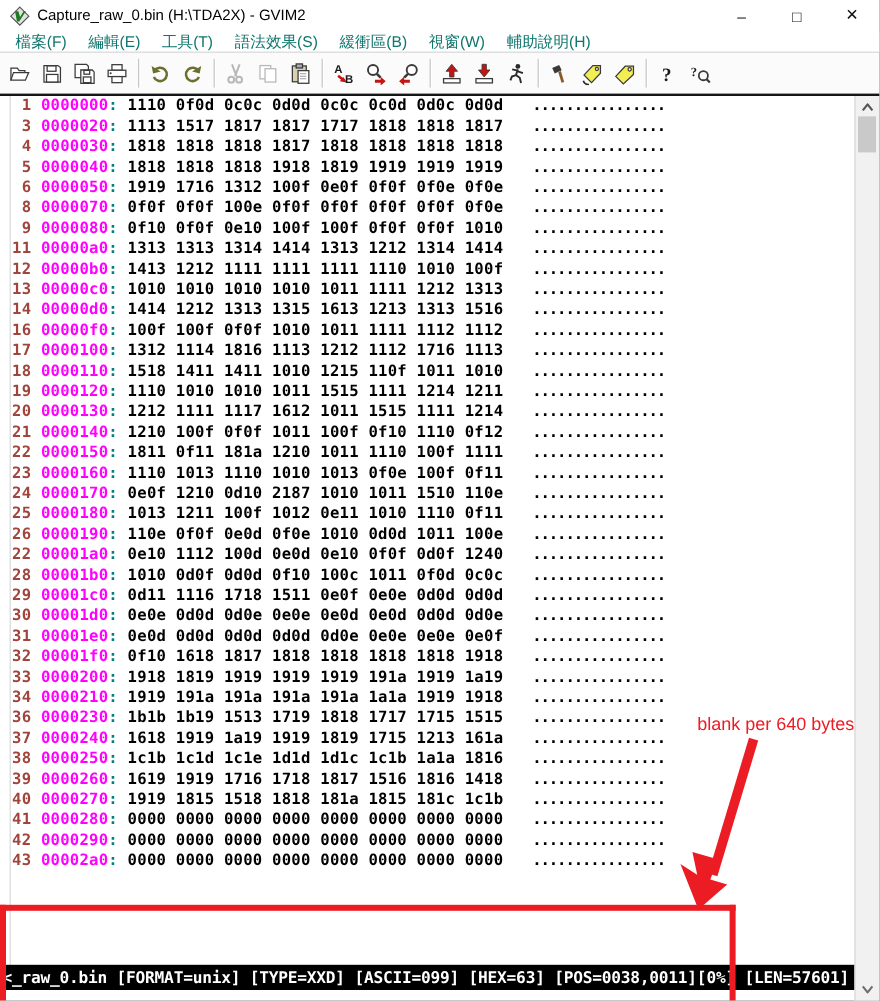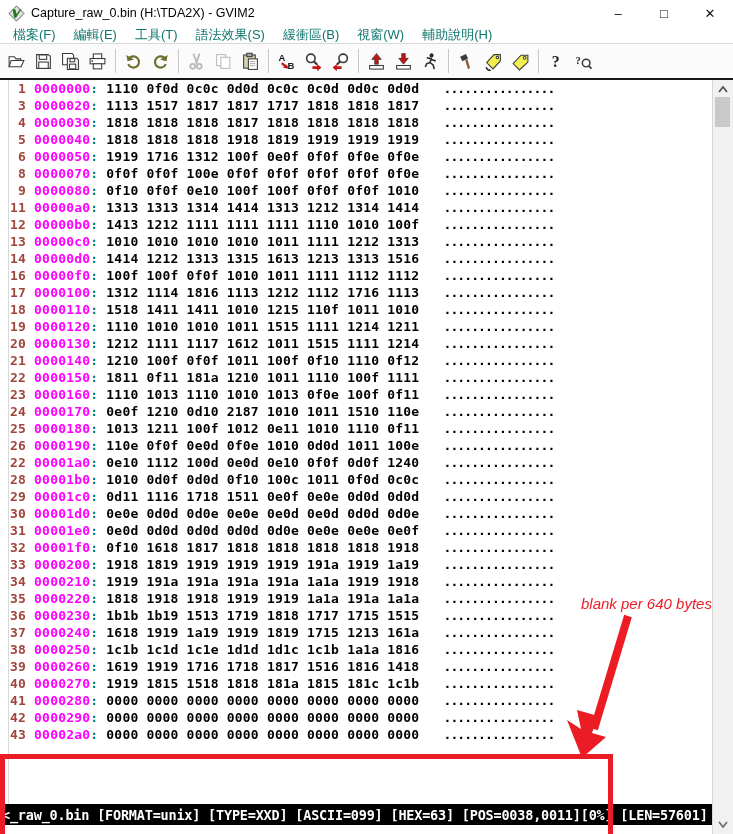--- a/index.html
+++ b/index.html
@@ -48,21 +48,21 @@
     white-space:pre;letter-spacing:-0.2px;padding-left:2px;box-sizing:border-box;overflow:hidden;
   }
   
   .scrollbar{position:absolute;top:80px;right:0;width:20px;height:754px;background:#f1f1f1;border-left:1px solid #d6d6d6;}
   .sb-up{position:absolute;top:2px;left:0;width:20px;height:14px;display:flex;align-items:center;justify-content:center;}
   .sb-thumb{position:absolute;top:17px;left:2px;width:15px;height:30px;background:#c9c9c9;}
   .sb-down{position:absolute;bottom:3px;left:0;width:20px;height:14px;display:flex;align-items:center;justify-content:center;}
   
   .annotation-text{
     position:absolute;left:581px;top:595px;color:var(--c-red);
-    font-size:15px;font-weight:400;font-family:"Liberation Sans",sans-serif;white-space:nowrap;z-index:60;font-style:italic;
+    font-size:15px;font-weight:400;font-family:"Liberation Sans",sans-serif;white-space:nowrap;z-index:60;
   }
   .arrow-svg{position:absolute;left:0;top:0;width:733px;height:834px;pointer-events:none;z-index:60;}
   .red-box{
     position:absolute;left:0px;top:754px;width:613px;height:80px;box-sizing:border-box;
     border:5px solid var(--c-red);border-bottom:0;z-index:55;pointer-events:none;
   }
 </style>
 </head>
 <body>
 
@@ -274,21 +274,20 @@
       <div class="hexline"><span class="ln">25</span> <span class="addr">0000180</span><span class="sep">:</span> <span class="hex">1013 1211 100f 1012 0e11 1010 1110 0f11</span>   <span class="ascii">................</span></div>
       <div class="hexline"><span class="ln">26</span> <span class="addr">0000190</span><span class="sep">:</span> <span class="hex">110e 0f0f 0e0d 0f0e 1010 0d0d 1011 100e</span>   <span class="ascii">................</span></div>
       <div class="hexline"><span class="ln">22</span> <span class="addr">00001a0</span><span class="sep">:</span> <span class="hex">0e10 1112 100d 0e0d 0e10 0f0f 0d0f 1240</span>   <span class="ascii">................</span></div>
       <div class="hexline"><span class="ln">28</span> <span class="addr">00001b0</span><span class="sep">:</span> <span class="hex">1010 0d0f 0d0d 0f10 100c 1011 0f0d 0c0c</span>   <span class="ascii">................</span></div>
       <div class="hexline"><span class="ln">29</span> <span class="addr">00001c0</span><span class="sep">:</span> <span class="hex">0d11 1116 1718 1511 0e0f 0e0e 0d0d 0d0d</span>   <span class="ascii">................</span></div>
       <div class="hexline"><span class="ln">30</span> <span class="addr">00001d0</span><span class="sep">:</span> <span class="hex">0e0e 0d0d 0d0e 0e0e 0e0d 0e0d 0d0d 0d0e</span>   <span class="ascii">................</span></div>
       <div class="hexline"><span class="ln">31</span> <span class="addr">00001e0</span><span class="sep">:</span> <span class="hex">0e0d 0d0d 0d0d 0d0d 0d0e 0e0e 0e0e 0e0f</span>   <span class="ascii">................</span></div>
       <div class="hexline"><span class="ln">32</span> <span class="addr">00001f0</span><span class="sep">:</span> <span class="hex">0f10 1618 1817 1818 1818 1818 1818 1918</span>   <span class="ascii">................</span></div>
       <div class="hexline"><span class="ln">33</span> <span class="addr">0000200</span><span class="sep">:</span> <span class="hex">1918 1819 1919 1919 1919 191a 1919 1a19</span>   <span class="ascii">................</span></div>
       <div class="hexline"><span class="ln">34</span> <span class="addr">0000210</span><span class="sep">:</span> <span class="hex">1919 191a 191a 191a 191a 1a1a 1919 1918</span>   <span class="ascii">................</span></div>
-      <div class="hexline"><span class="ln">35</span> <span class="addr">0000220</span><span class="sep">:</span> <span class="hex">1818 1918 1918 1919 1919 1a1a 191a 1a1a</span>   <span class="ascii">................</span></div>
       <div class="hexline"><span class="ln">36</span> <span class="addr">0000230</span><span class="sep">:</span> <span class="hex">1b1b 1b19 1513 1719 1818 1717 1715 1515</span>   <span class="ascii">................</span></div>
       <div class="hexline"><span class="ln">37</span> <span class="addr">0000240</span><span class="sep">:</span> <span class="hex">1618 1919 1a19 1919 1819 1715 1213 161a</span>   <span class="ascii">................</span></div>
       <div class="hexline"><span class="ln">38</span> <span class="addr">0000250</span><span class="sep">:</span> <span class="hex">1c1b 1c1d 1c1e 1d1d 1d1c 1c1b 1a1a 1816</span>   <span class="ascii">................</span></div>
       <div class="hexline"><span class="ln">39</span> <span class="addr">0000260</span><span class="sep">:</span> <span class="hex">1619 1919 1716 1718 1817 1516 1816 1418</span>   <span class="ascii">................</span></div>
       <div class="hexline"><span class="ln">40</span> <span class="addr">0000270</span><span class="sep">:</span> <span class="hex">1919 1815 1518 1818 181a 1815 181c 1c1b</span>   <span class="ascii">................</span></div>
       <div class="hexline"><span class="ln">41</span> <span class="addr">0000280</span><span class="sep">:</span> <span class="hex">0000 0000 0000 0000 0000 0000 0000 0000</span>   <span class="ascii">................</span></div>
       <div class="hexline"><span class="ln">42</span> <span class="addr">0000290</span><span class="sep">:</span> <span class="hex">0000 0000 0000 0000 0000 0000 0000 0000</span>   <span class="ascii">................</span></div>
       <div class="hexline"><span class="ln">43</span> <span class="addr">00002a0</span><span class="sep">:</span> <span class="hex">0000 0000 0000 0000 0000 0000 0000 0000</span>   <span class="ascii">................</span></div>
     </div>
   <div class="content-left-line"></div>

